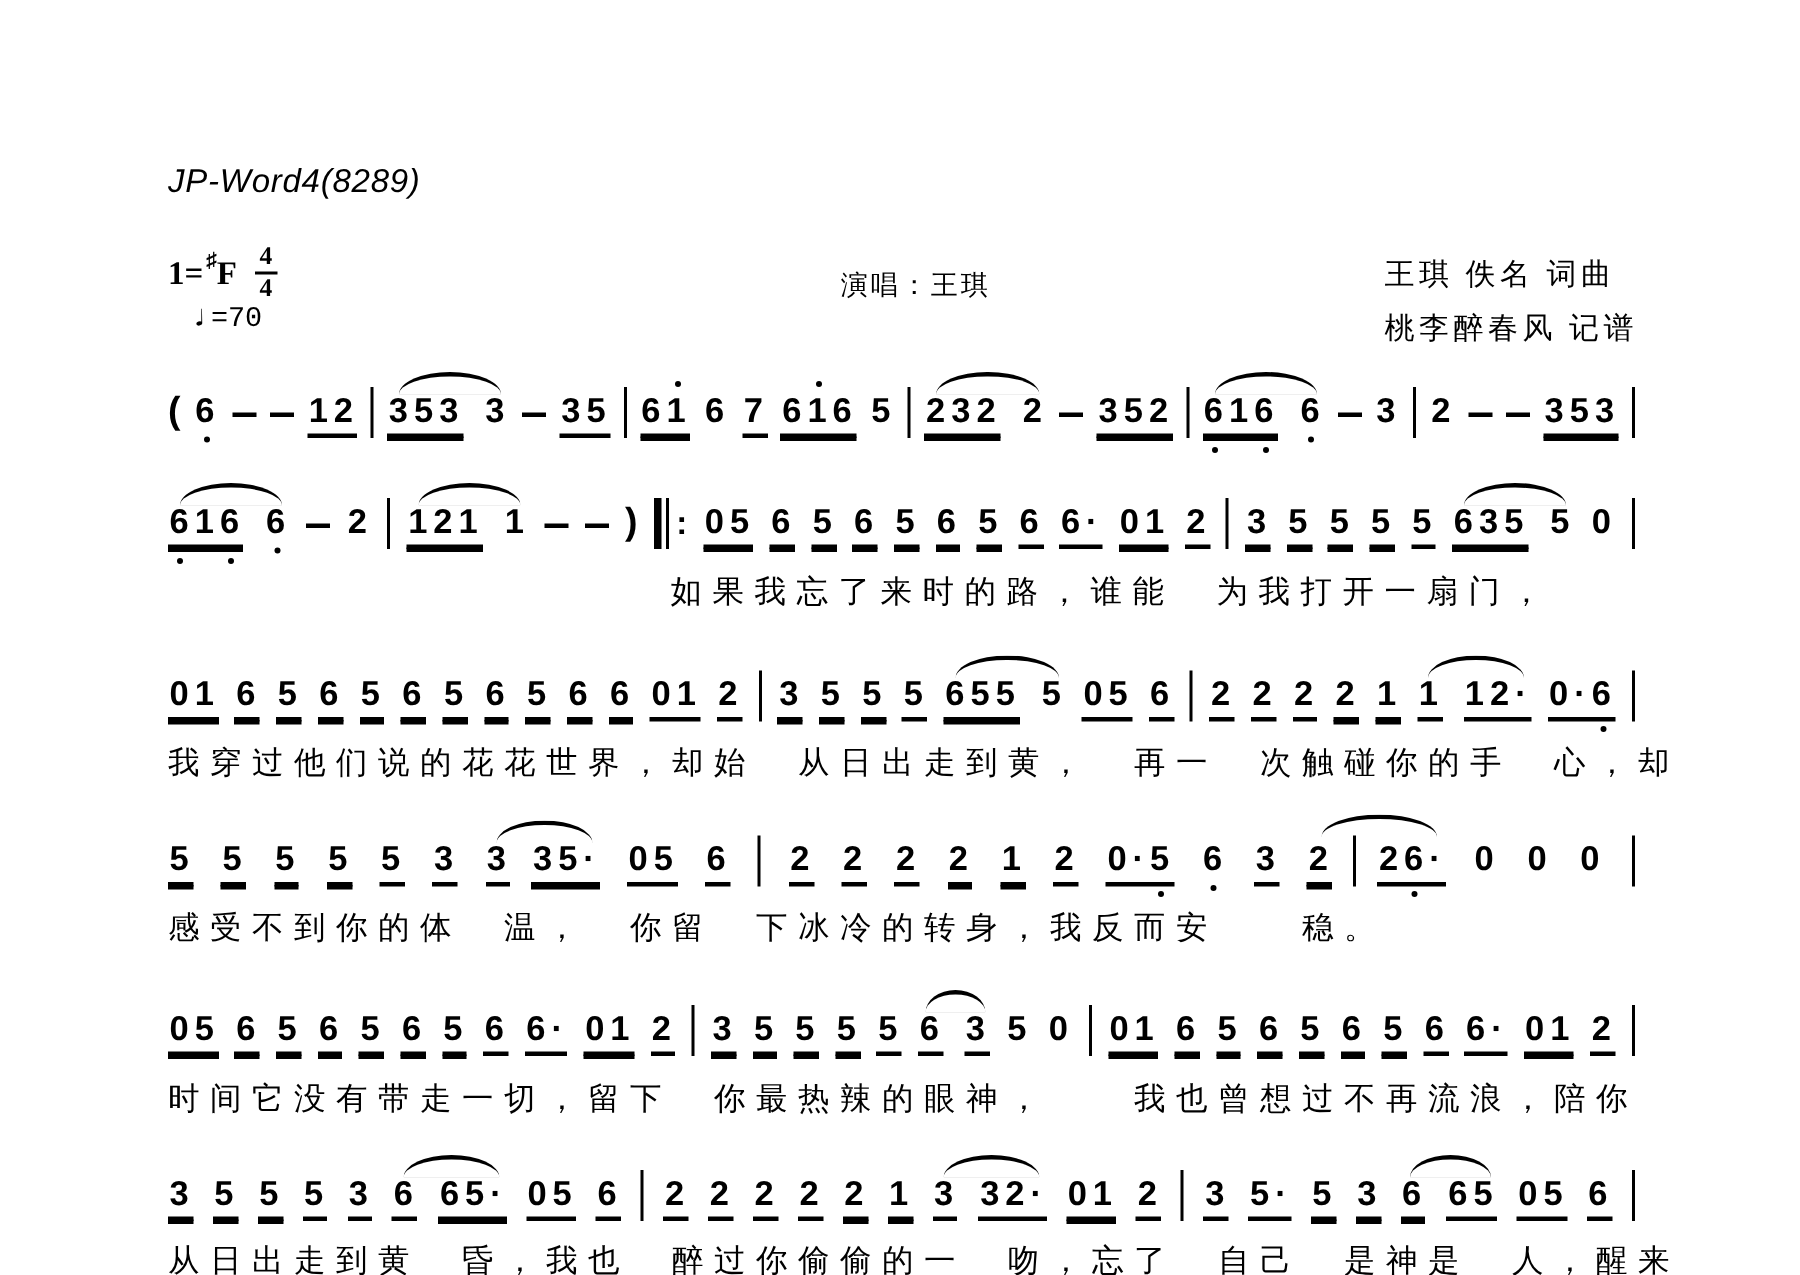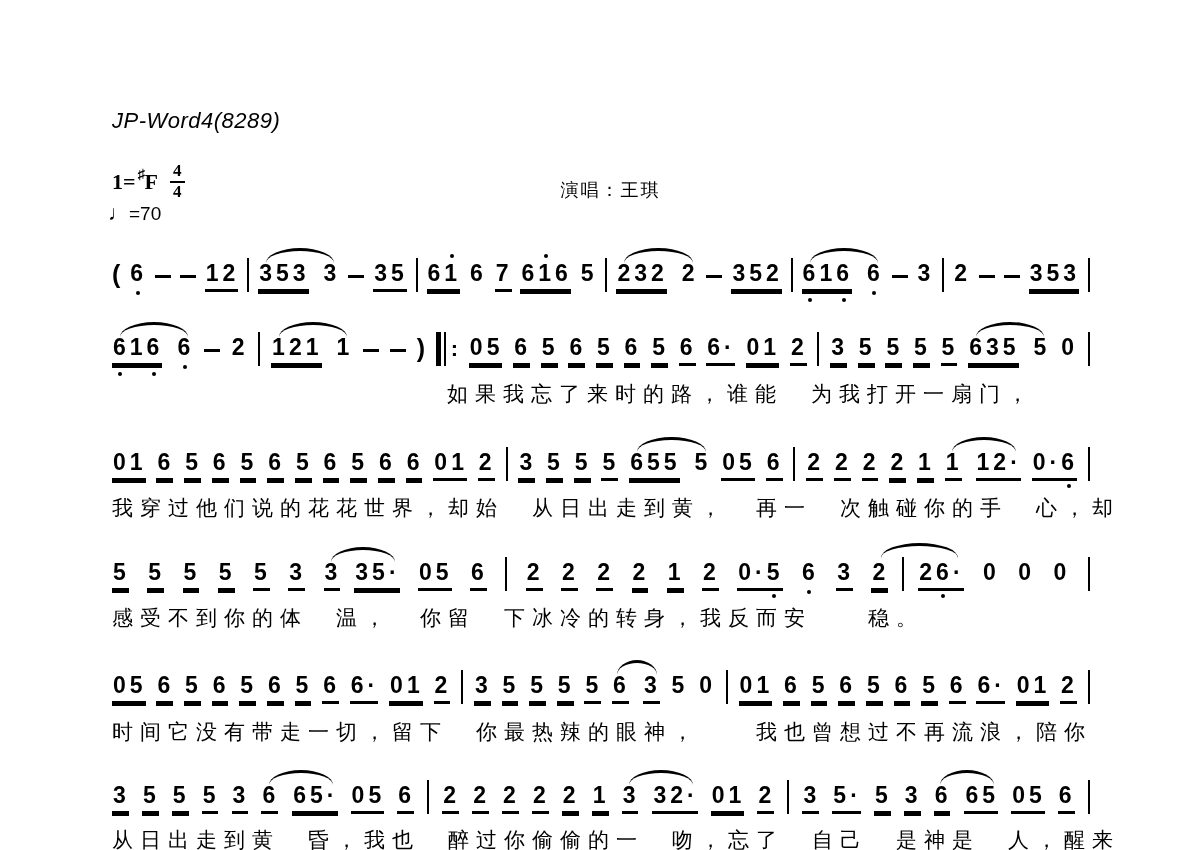--- a/index.html
+++ b/index.html
@@ -8,21 +8,21 @@
 
   .watermark{position:absolute;left:112px;top:108px;font-style:italic;font-size:22px;letter-spacing:0.5px;}
   .title{position:absolute;left:0;right:0;top:96px;text-align:center;font-family:"Liberation Serif",serif;
          font-size:47px;font-weight:bold;letter-spacing:14px;}
   .keysig{position:absolute;left:112px;top:162px;font-size:22px;font-weight:bold;display:flex;align-items:center;
           font-family:"Liberation Serif",serif;}
   .keysig .sharp{font-size:14px;position:relative;top:-7px;margin-left:2px;}
   .keysig .tonic{font-size:22px;}
   .frac{display:inline-flex;flex-direction:column;align-items:center;margin-left:12px;font-size:17px;line-height:1.1;font-weight:bold;font-family:"Liberation Serif",serif;}
   .frac .top{border-bottom:2px solid #000;padding:0 3px;}
-  .tempo{position:absolute;left:108px;top:201px;font-size:19px;}
+  .tempo{position:absolute;left:128px;top:201px;font-size:19px;font-family:Liberation Mono, monospace;}
   .tempo .qnote{font-size:21px;}
   .singer{position:absolute;left:0;right:0;top:178px;text-align:center;font-size:18px;font-family:"Liberation Serif",serif;letter-spacing:2px;margin-left:21px;}
   .credits{position:absolute;right:108px;top:166px;font-size:20px;font-family:"Liberation Serif",serif;
            line-height:1.78;letter-spacing:3px;text-align:left;}
 
   .mline{position:absolute;left:112px;width:978px;display:flex;justify-content:space-between;
          align-items:flex-end;font-weight:bold;font-size:23px;line-height:1;}
   .note{position:relative;display:inline-flex;padding-bottom:4px;border-bottom:3px solid transparent;letter-spacing:2px;}
   .note.u1{border-bottom-color:#000;}
   .note.u2{border-bottom-color:#000;}
@@ -60,20 +60,24 @@
       <span>4</span>
     </span>
   </div>
 
   <div class="tempo">
     <span class="qnote">♩</span><span>=70</span>
   </div>
 
   <div class="singer">演唱：王琪</div>
 
+  <div class="credits">
+    <div>王琪 佚名 词曲</div>
+    <div>桃李醉春风 记谱</div>
+  </div>
 
   <div id="score">
       <div class="mline" style="top: 258px;">
         <span class="ptxt">(</span>
         <span class="note u0">
           <span class="ch lo">6</span>
         </span>
         <span class="dash"></span>
         <span class="dash"></span>
         <span class="note u1">

